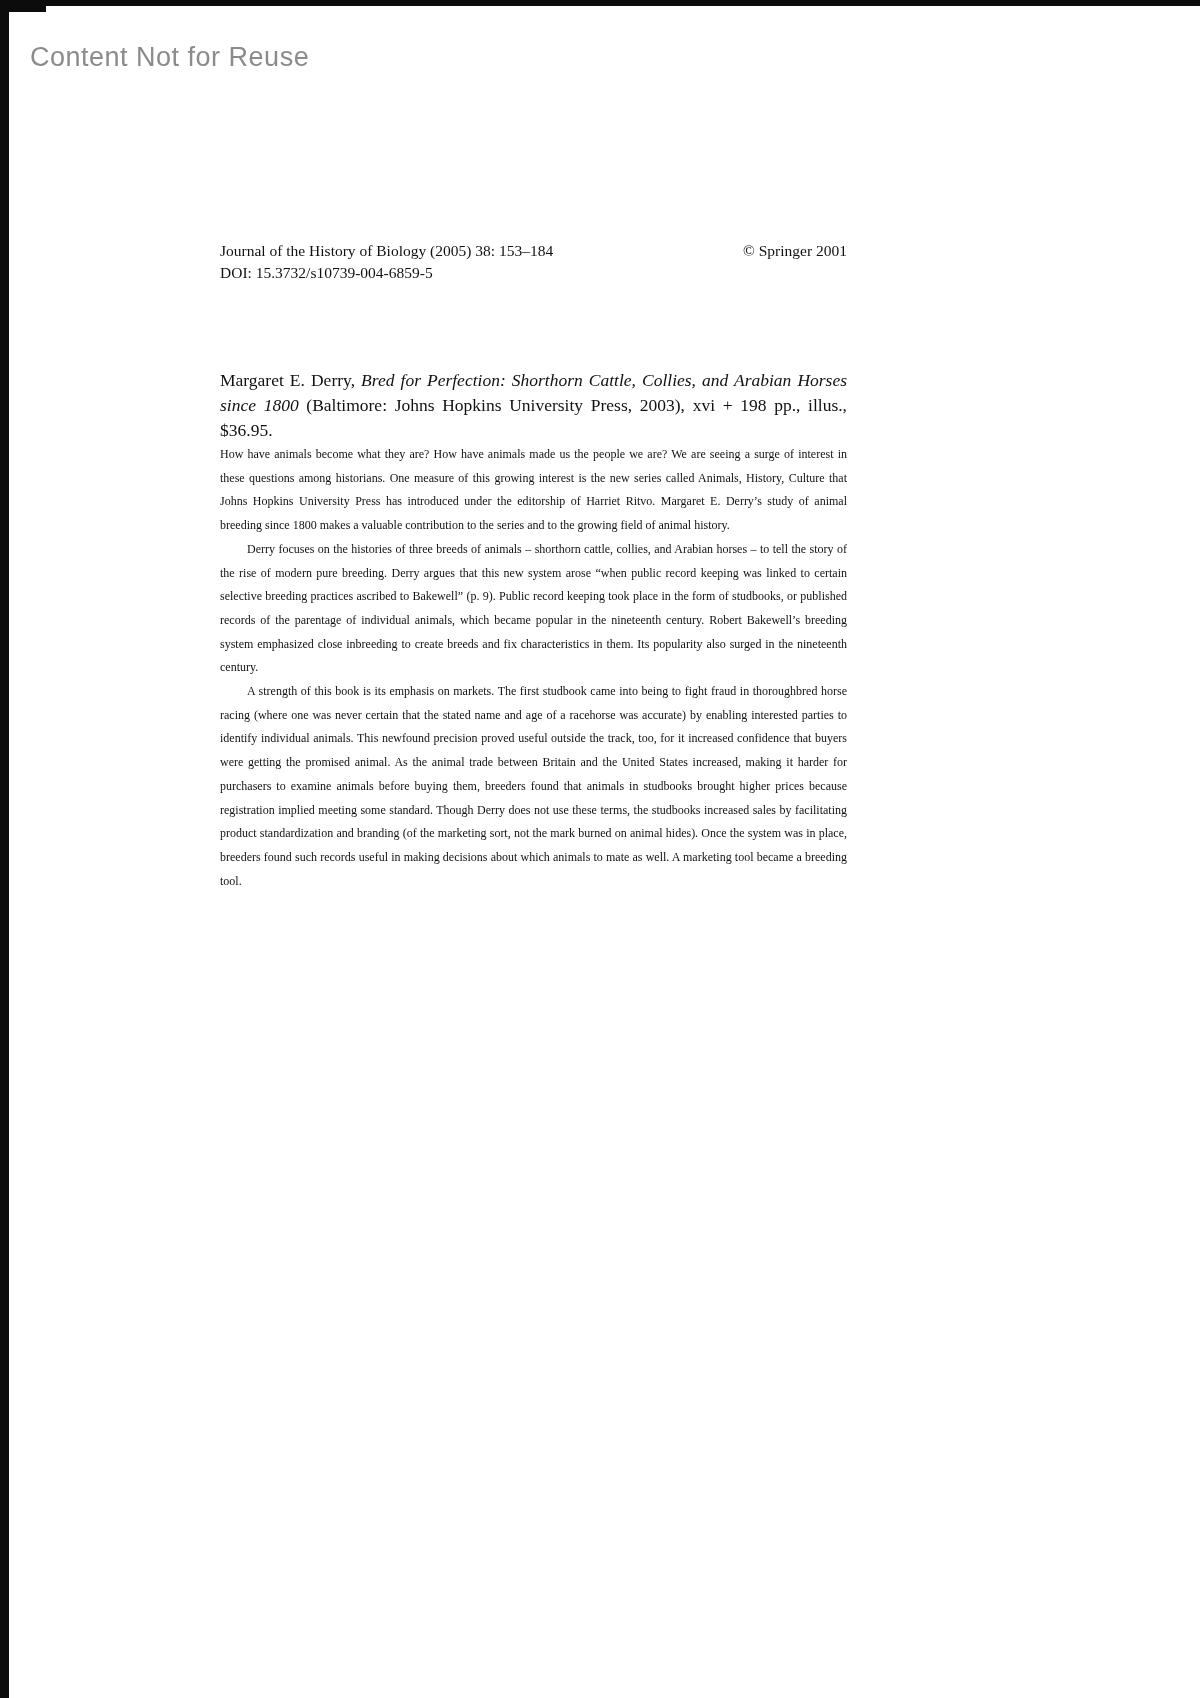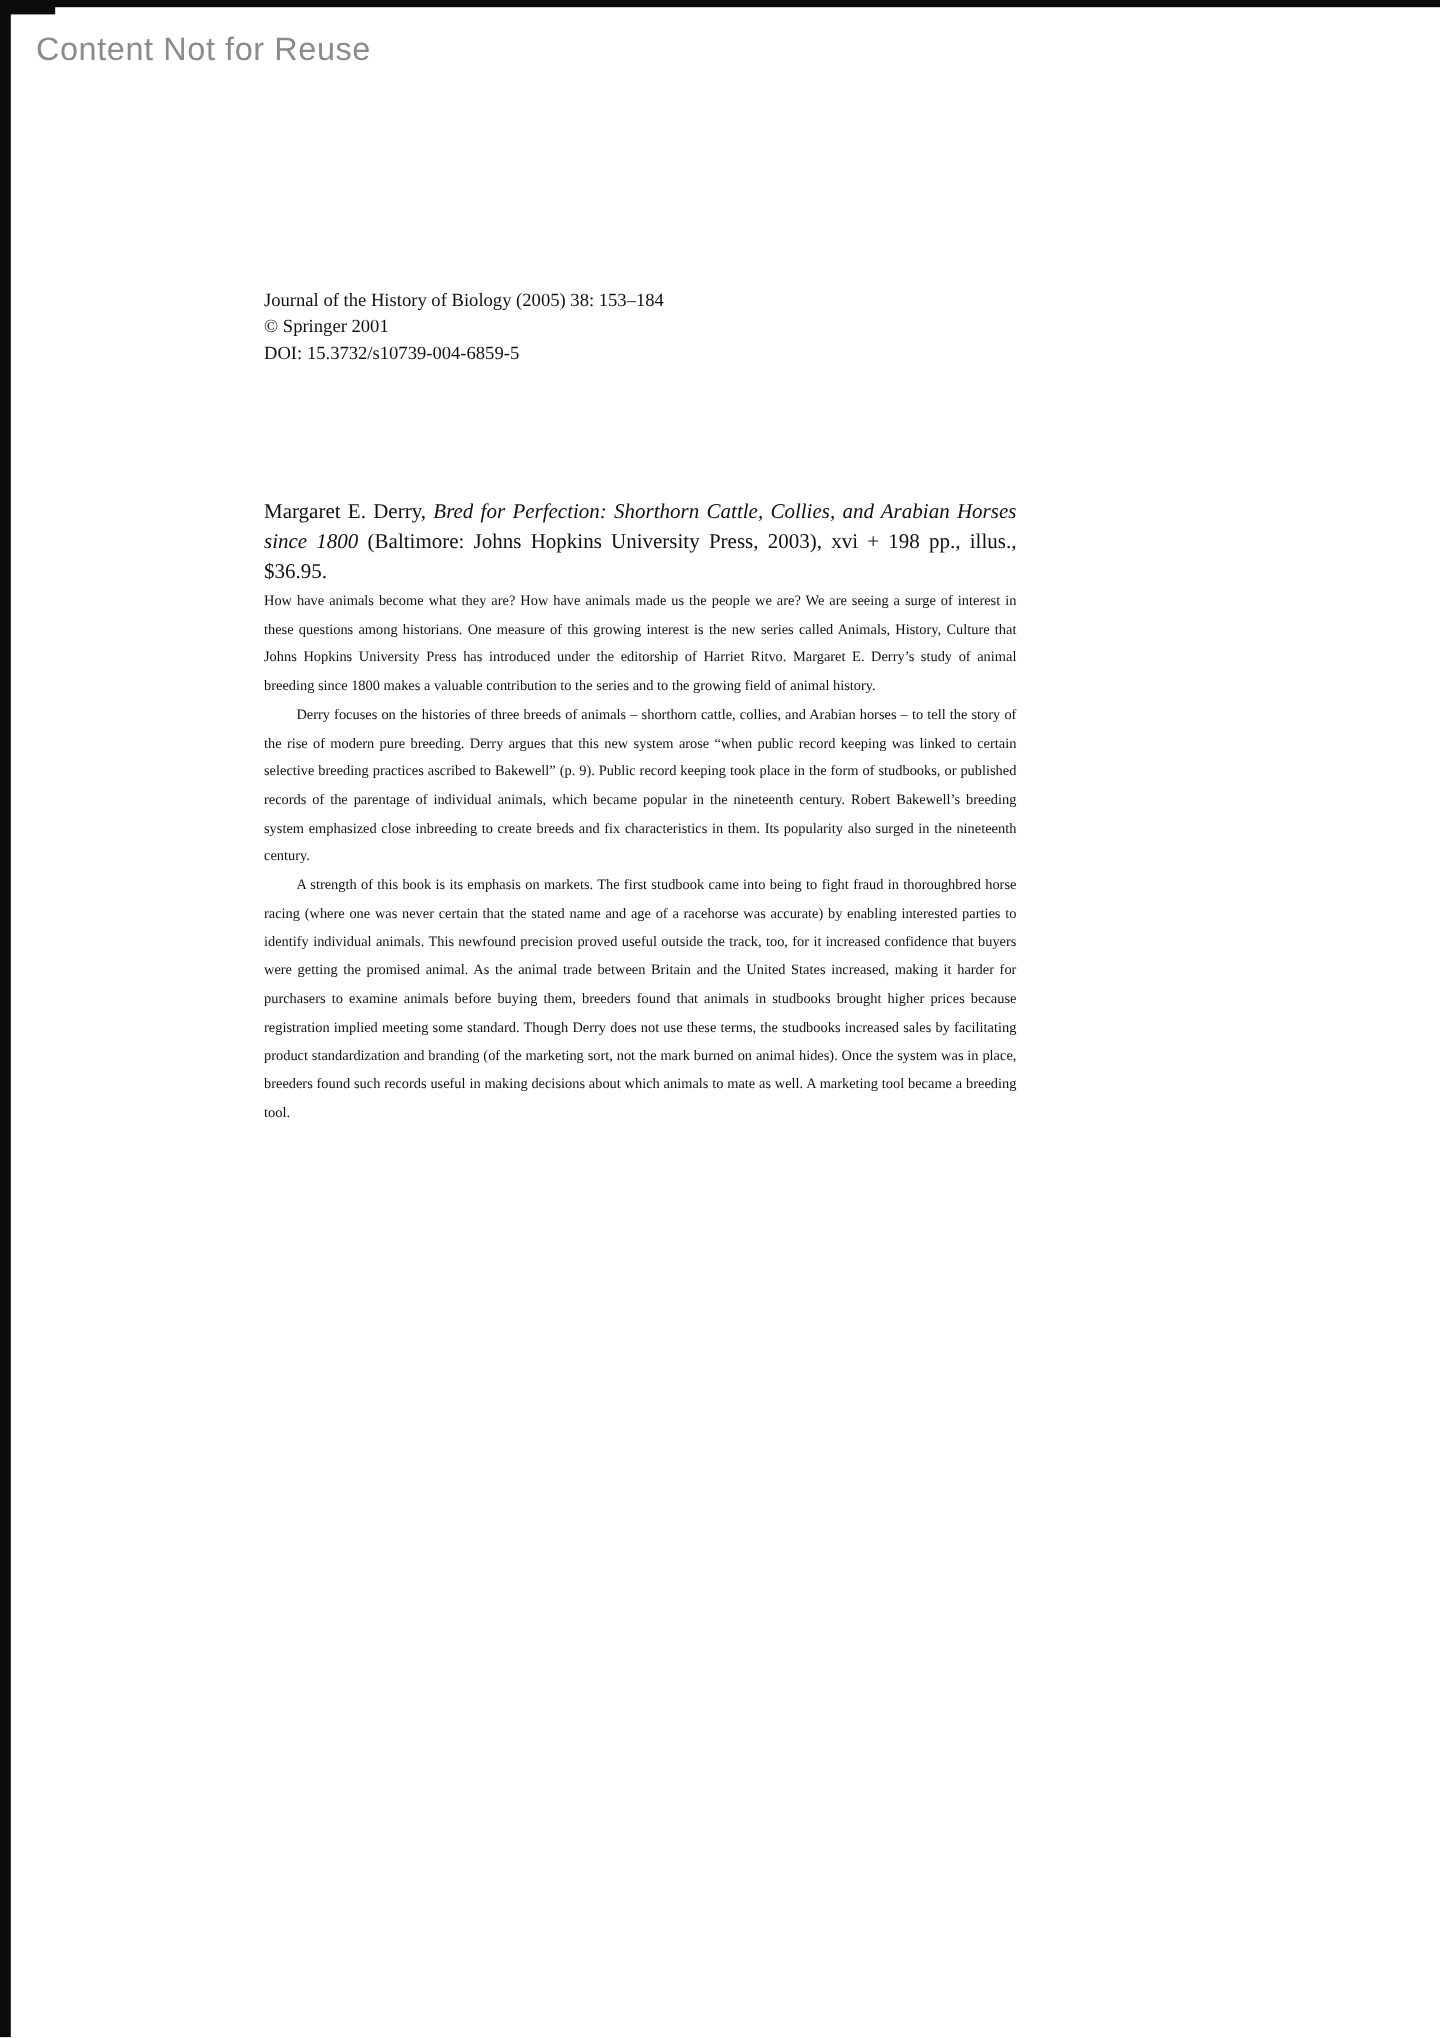--- a/index.html
+++ b/index.html
@@ -30,49 +30,48 @@
     background: #0c0c0c;
   }
   .scan-corner {
     position: absolute;
     top: 0; left: 0;
     width: 46px; height: 12px;
     background: #0c0c0c;
   }
   .watermark {
     position: absolute;
-    top: 26px; left: 30px;
+    top: 42px; left: 30px;
     font-family: "Liberation Sans", sans-serif;
     font-size: 27px;
     color: #8b8b8b;
     letter-spacing: 0.5px;
   }
   .content {
     position: absolute;
     left: 220px;
     top: 240px;
     width: 627px;
   }
   .journal-header {
     font-size: 15.5px;
     line-height: 22px;
   }
   .header-row {
     display: flex;
     justify-content: space-between;
-    flex-direction: column;
   }
   .section-title {
     margin: 72px 0 0 0;
     font-size: 18.5px;
     font-weight: bold;
     letter-spacing: 0.2px;
   }
   .citation {
-    margin: 108px 0 0 0;
+    margin: 84px 0 0 0;
     font-size: 17.5px;
     line-height: 25px;
     text-align: justify;
   }
   .citation em {
     font-style: italic;
   }
   .body-text {
     font-size: 12px;
     line-height: 23.7px;

